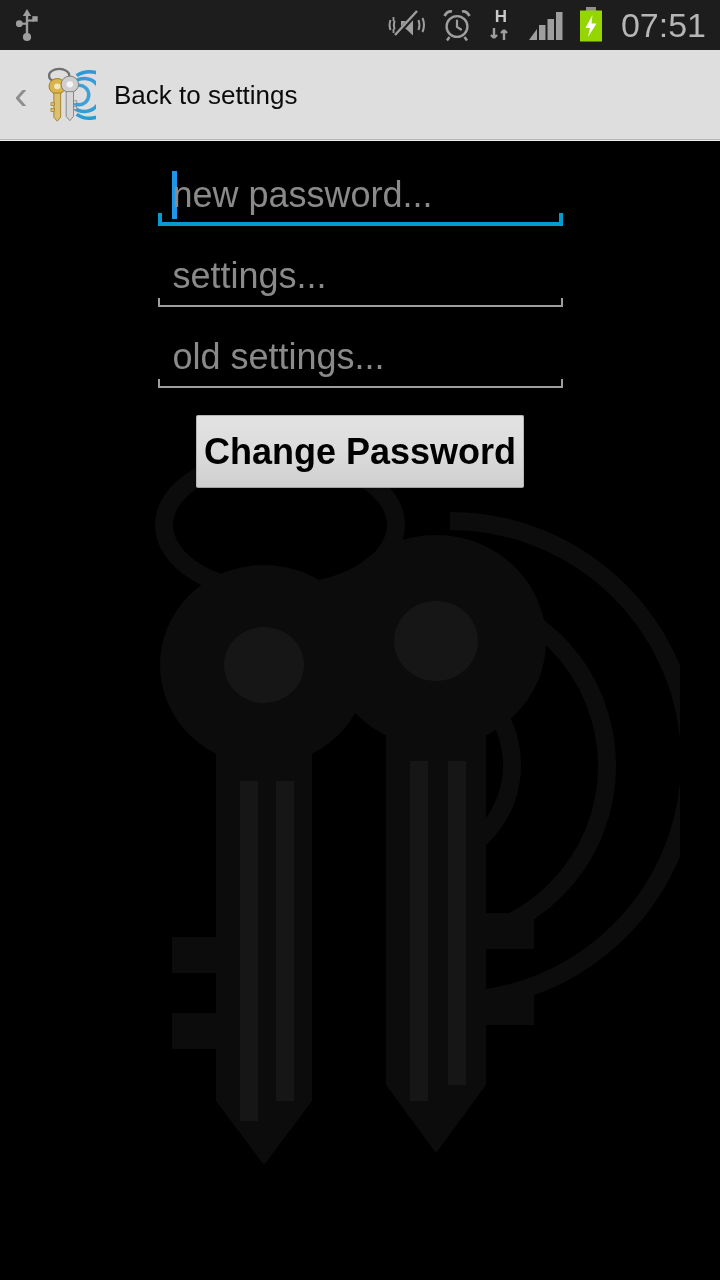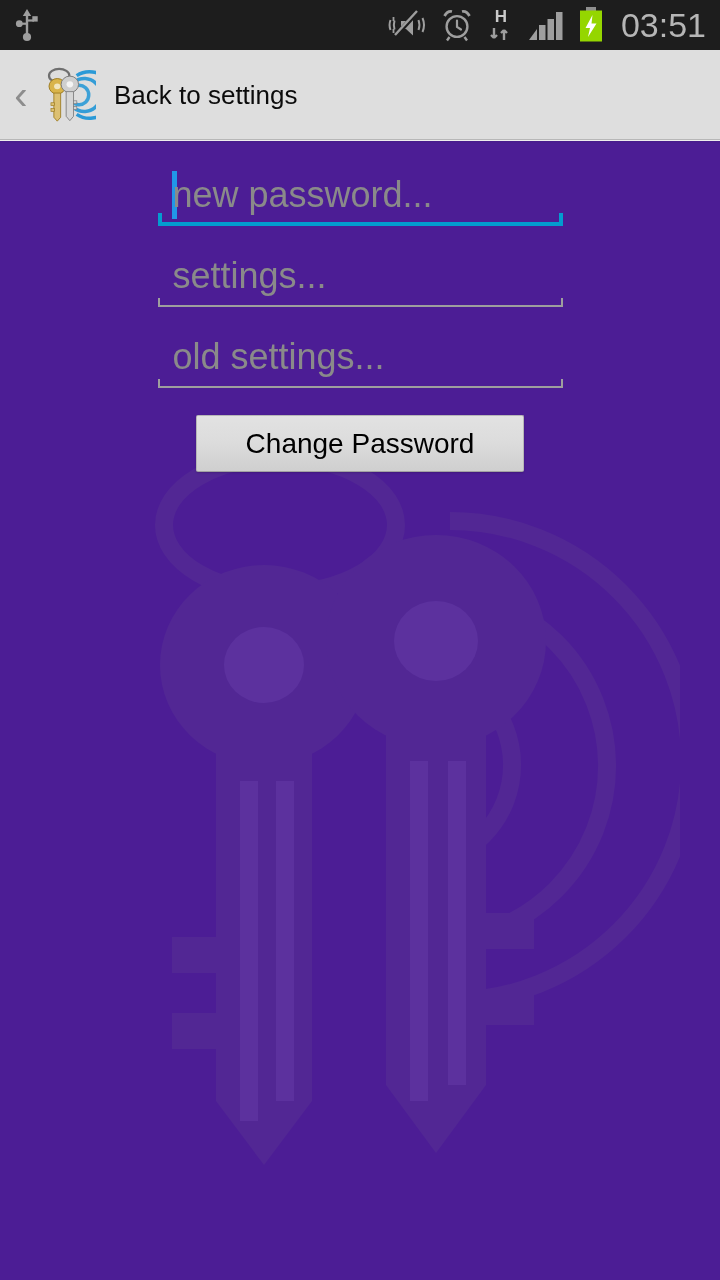--- a/index.html
+++ b/index.html
@@ -100,21 +100,21 @@
     font-weight: 400;
     white-space: nowrap;
   }
 
   
   #content {
     position: absolute;
     top: 141px; left: 0;
     width: 720px;
     height: 1139px;
-    background: #4c1d95;
+    background: #000000;
     overflow: hidden;
   }
 
   
   #watermark {
     position: absolute;
     left: 50%;
     top: 300px;
     transform: translateX(-50%);
     width: 640px;
@@ -192,30 +192,30 @@
 
   
   #button-row {
     width: 720px;
     display: flex;
     justify-content: center;
     margin-top: 15px;
   }
   #change-password-button {
     width: 328px;
-    height: 57px;
+    height: 73px;
     background: linear-gradient(to bottom, #e2e2e2 0%, #dcdcdc 48%, #cfcfcf 100%);
     border: 1px solid #b6b6b6;
     border-bottom-color: #a2a2a2;
     border-radius: 2px;
     color: #000000;
-    font-size: 28px;
+    font-size: 36px;
     line-height: 36px;
     font-family: "Liberation Sans", sans-serif;
-    font-weight: 400;
+    font-weight: 700;
     cursor: pointer;
     box-shadow: 0 1px 2px rgba(0,0,0,0.16);
     padding: 0;
   }
 </style>
 </head>
 <body>
 
 <div id="screen">
 
@@ -278,21 +278,21 @@
           <rect x="27" y="3" width="6.5" height="28"></rect>
         </g>
       </svg>
 
       <svg class="sb-icon" width="26" height="36" viewBox="0 0 26 36">
         <rect x="8" y="0" width="10" height="4" fill="#8f8f8f"></rect>
         <rect x="2" y="3.5" width="22" height="31" fill="#95d600"></rect>
         <polygon points="14.5,8 7.5,21 12,21 10,30 18.5,16.5 13.5,16.5" fill="#ffffff"></polygon>
       </svg>
 
-      <div id="status-clock">03:51</div>
+      <div id="status-clock">07:51</div>
     </div>
   </div>
 
   <div id="action-bar">
 
     <div id="back-chevron">‹</div>
 
     <svg id="app-icon" viewBox="0 0 64 64">
 
       <g fill="none" stroke="#2196d6" stroke-width="3.6">

